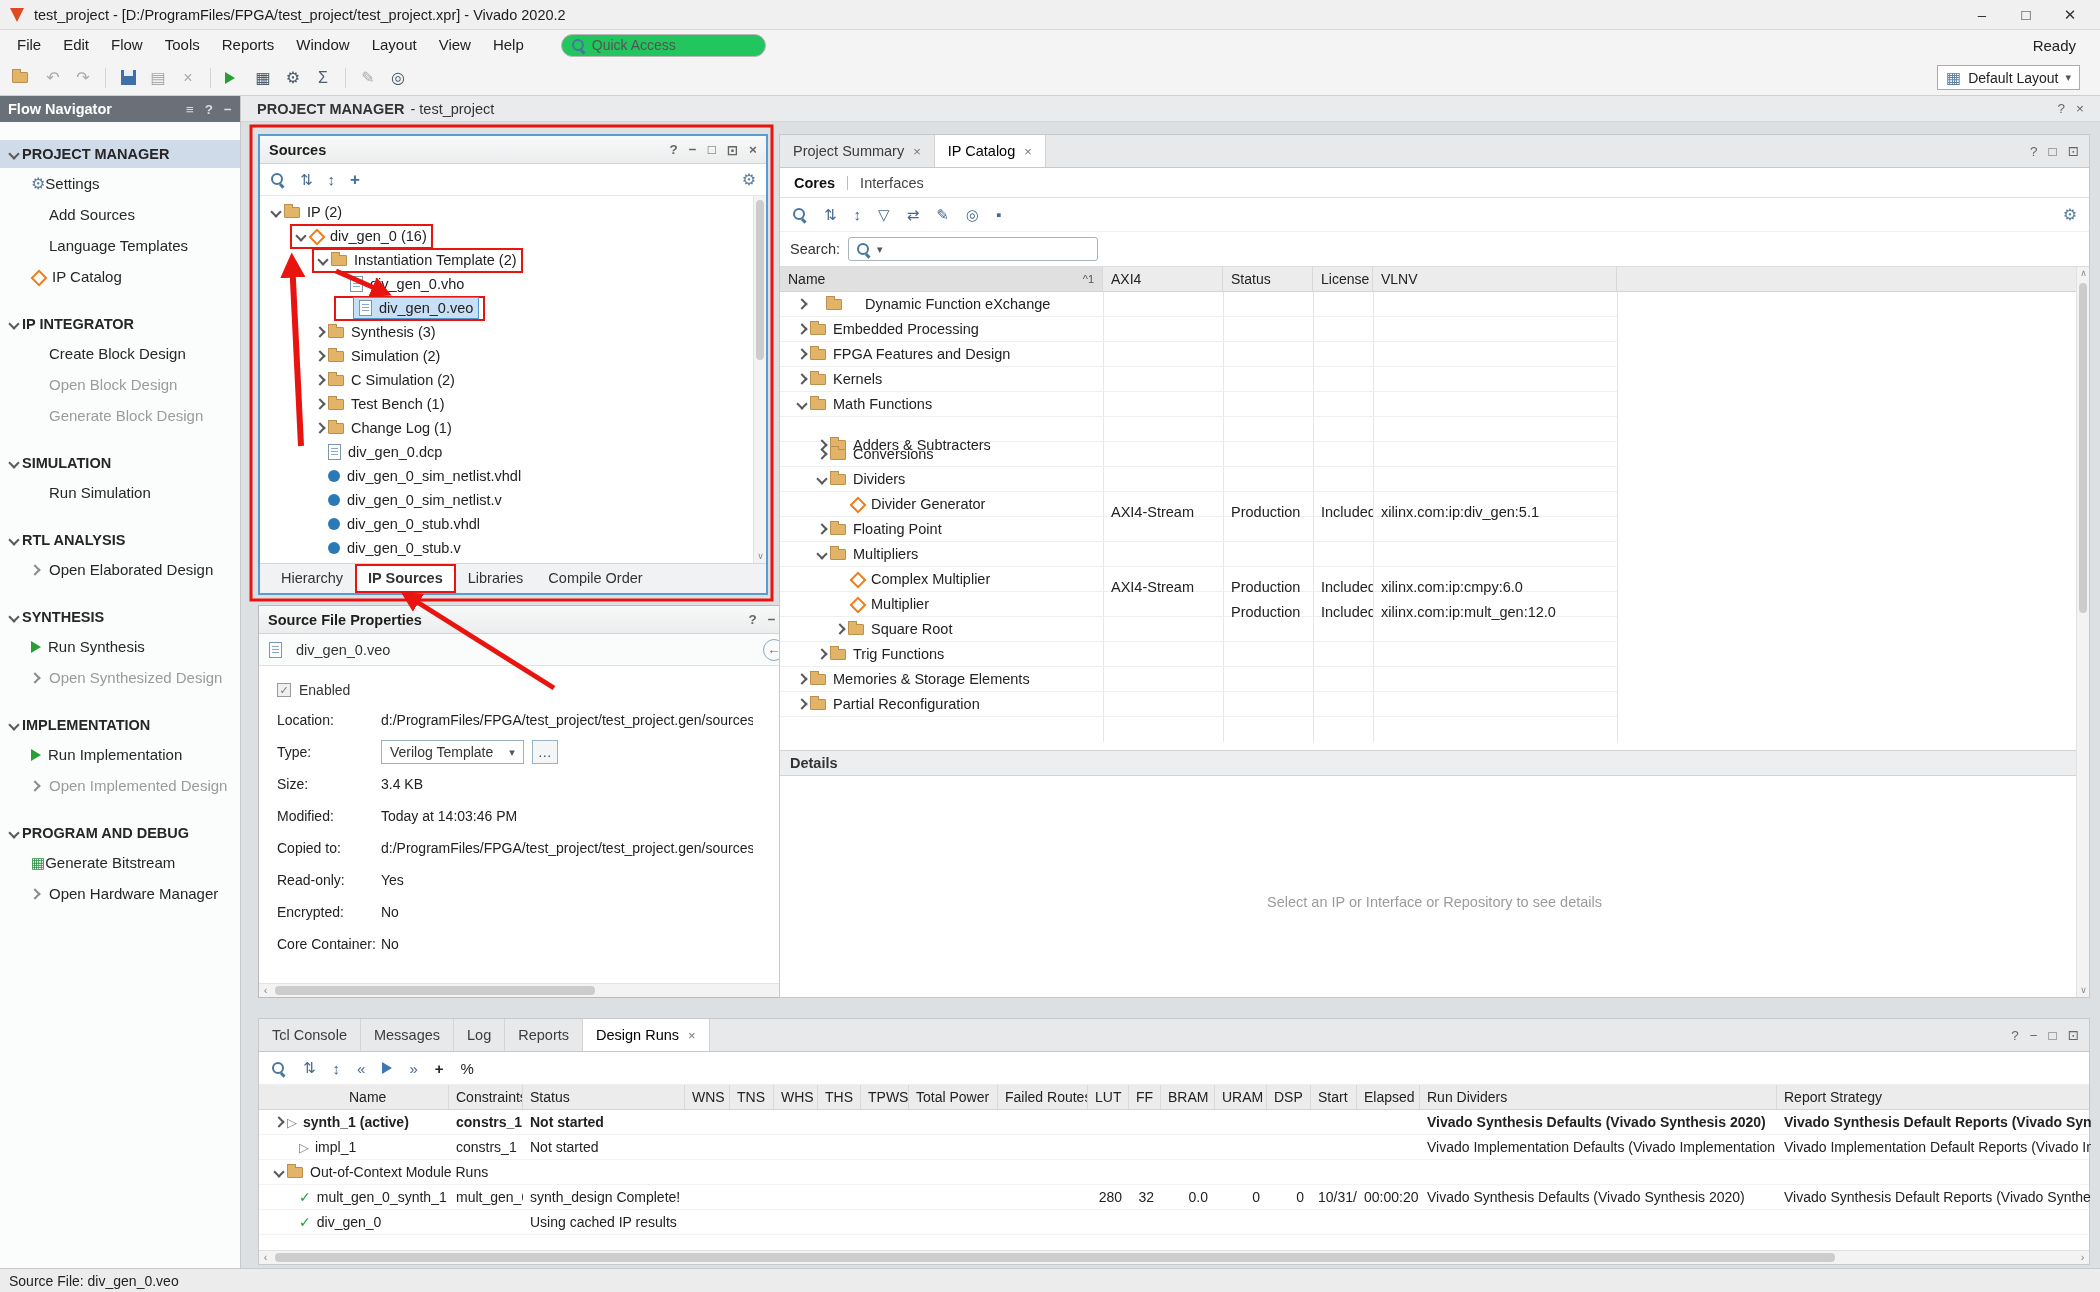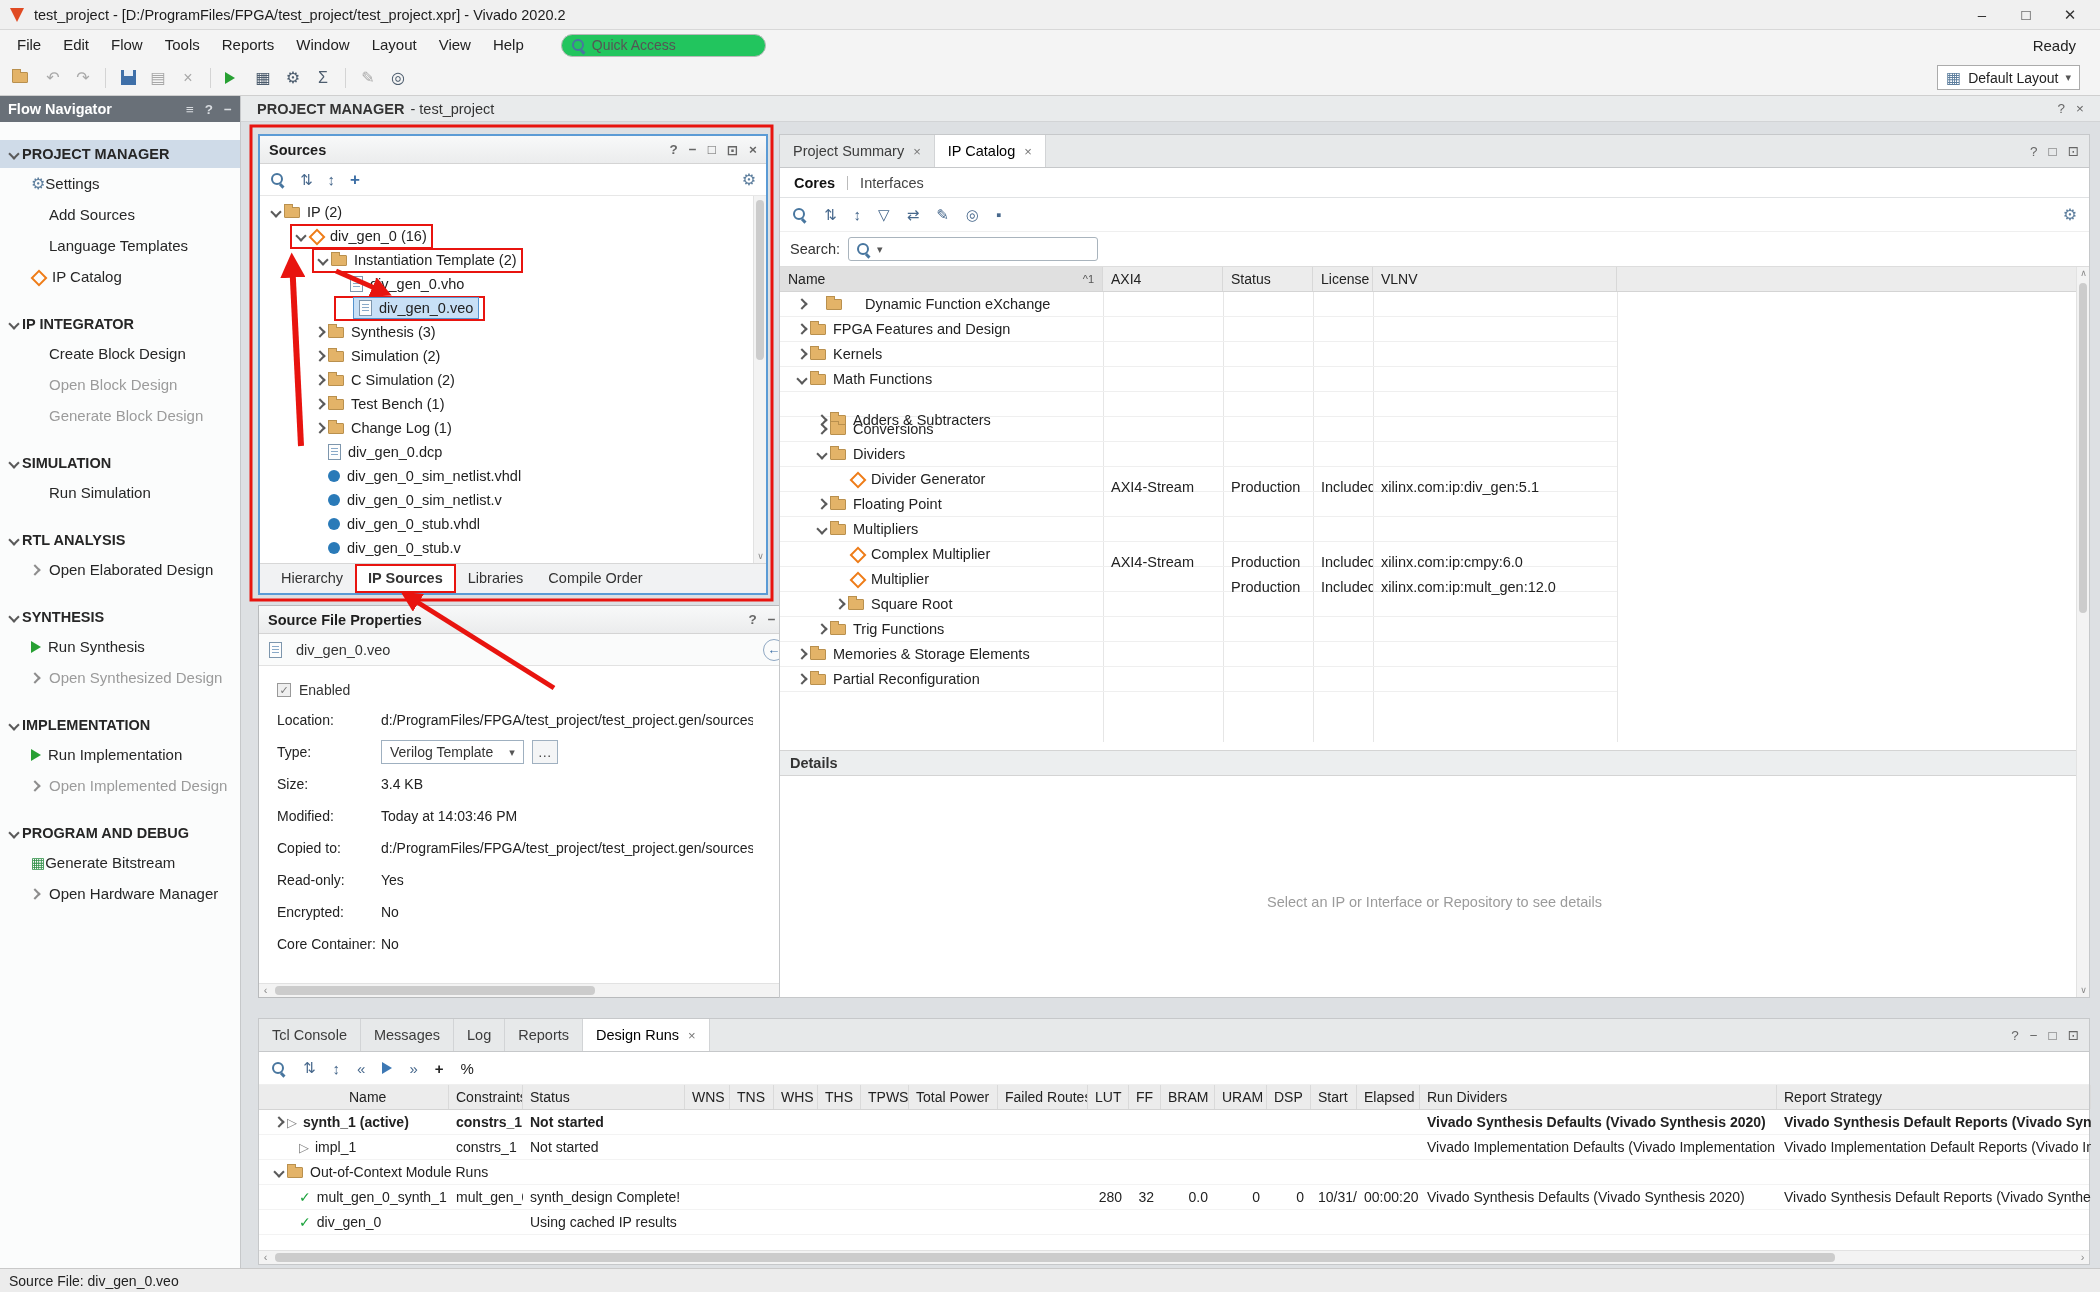--- a/index.html
+++ b/index.html
@@ -677,20 +677,29 @@
             <span class="ifolder"></span>
             <span>Dynamic Function eXchange</span>
           </span>
         </div>
         <div class="wrow">
           <span class="wname" style="padding-left: 14px;">
             <span class="cvslot">
               <span class="cv right"></span>
             </span>
             <span class="ifolder"></span>
+            <span>Embedded Processing</span>
+          </span>
+        </div>
+        <div class="wrow">
+          <span class="wname" style="padding-left: 14px;">
+            <span class="cvslot">
+              <span class="cv right"></span>
+            </span>
+            <span class="ifolder"></span>
             <span>FPGA Features and Design</span>
           </span>
         </div>
         <div class="wrow">
           <span class="wname" style="padding-left: 14px;">
             <span class="cvslot">
               <span class="cv right"></span>
             </span>
             <span class="ifolder"></span>
             <span>Kernels</span>

